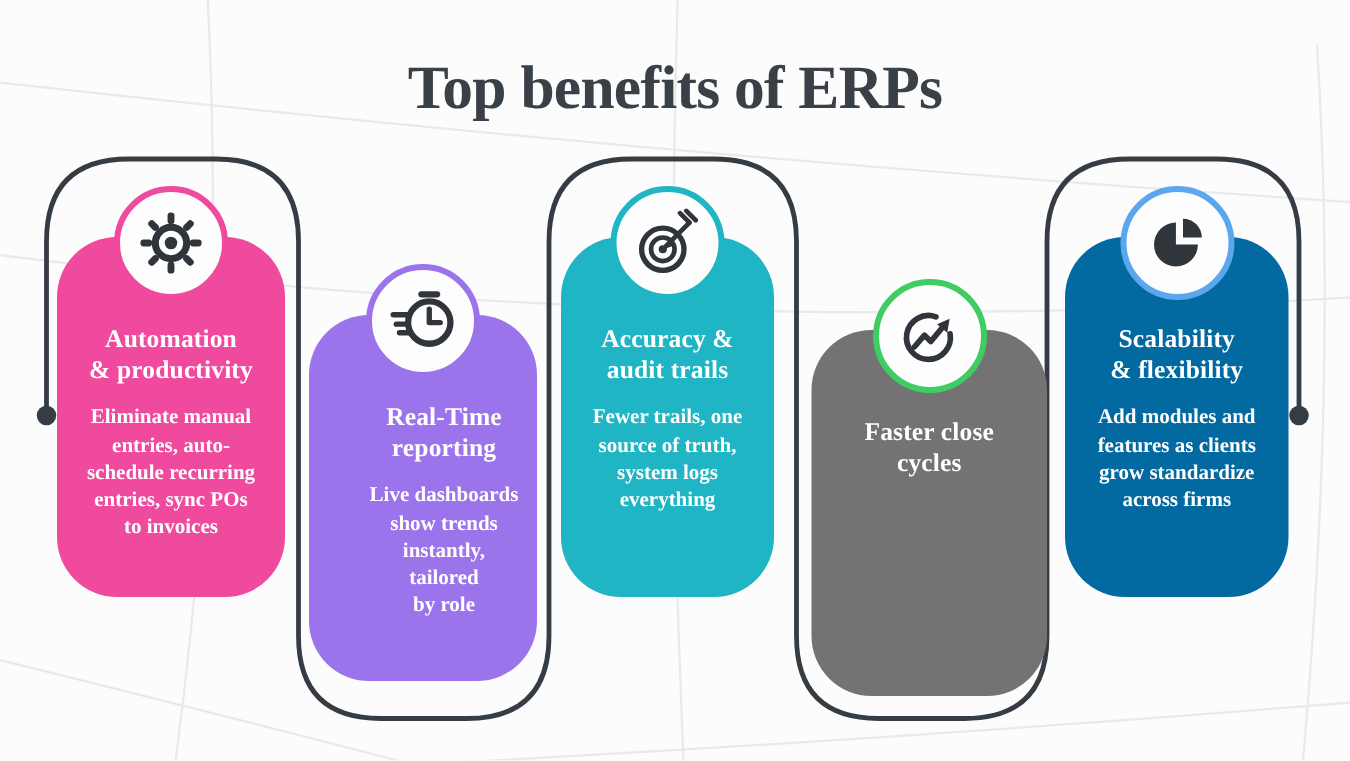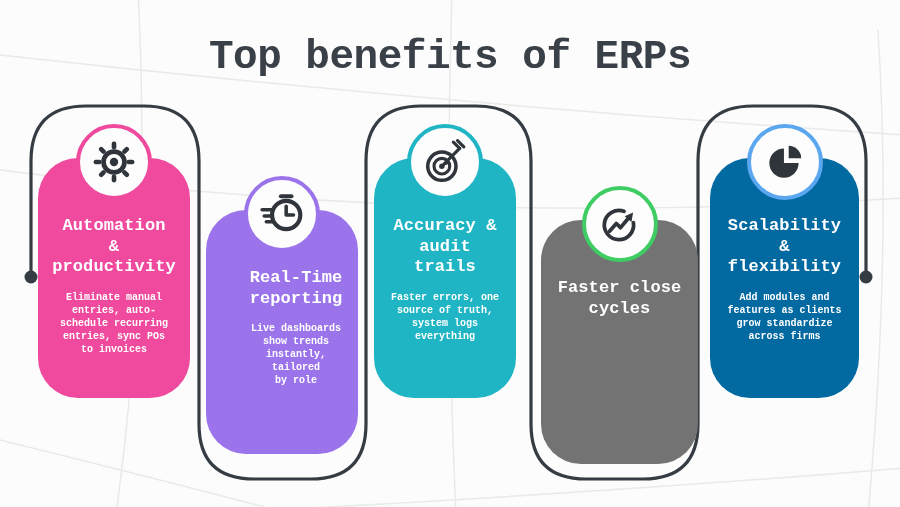--- a/index.html
+++ b/index.html
@@ -1,19 +1,19 @@
 <!DOCTYPE html>
 <html><head>
 <meta charset="utf-8">
 <style>
   html,body{margin:0;padding:0;background:#fcfcfc;}
   .canvas{
     position:relative;width:900px;height:507px;overflow:hidden;
     background:#fcfcfc;
-    font-family:Liberation Mono, monospace;
+    font-family:Liberation Serif, serif;
   }
   .bg-svg,.connector-svg{position:absolute;left:0;top:0;width:900px;height:507px;}
   .bg-svg path{stroke:#e9e9e9;stroke-width:1.5;fill:none;}
   .connector-svg path{stroke:#363c43;stroke-width:3.2;fill:none;stroke-linecap:round;}
   .connector-svg circle{fill:#363c43;}
   .page-title{
     position:absolute;left:0;top:34px;width:900px;text-align:center;
     font-size:41px;font-weight:800;color:#3a4047;letter-spacing:-0.5px;
   }
   .card{
@@ -23,21 +23,21 @@
   .card .iconwrap{
     position:absolute;top:-34px;left:50%;margin-left:-38px;
     width:68px;height:68px;border-radius:50%;background:#fdfdfd;
     border:4px solid;display:flex;align-items:center;justify-content:center;
   }
   .card .card-title{
     font-size:17px;font-weight:800;line-height:1.22;white-space:pre-line;
     margin-bottom:13px;letter-spacing:0.1px;
   }
   .card .card-body{
-    font-size:10px;font-weight:700;line-height:1.3;white-space:pre-line;
+    font-size:14px;font-weight:700;line-height:1.3;white-space:pre-line;
   }
   
   .c1{left:38px; top:158px;width:152px;height:240px;background:#ef4a9e;}
   .c1 .iconwrap{border-color:#ef4a9e;}
   .c2{left:206px;top:210px;width:152px;height:244px;background:#9b74eb;padding-left:38px;}
   .c2 .iconwrap{border-color:#9b74eb;}
   .c3{left:374px;top:158px;width:142px;height:240px;background:#20b5c4;}
   .c3 .iconwrap{border-color:#20b5c4;}
   .c4{left:541px;top:220px;width:157px;height:244px;background:#737373;}
   .c4 .iconwrap{border-color:#3ecc63;}
@@ -125,21 +125,21 @@
           <circle cx="19" cy="26" r="2.6" fill="#2f353b" stroke="none"></circle>
           <line x1="21" y1="24" x2="36" y2="9" stroke-width="3"></line>
           <path d="M30,3 L36,9 M34,1.5 L40,7.5" stroke-width="3"></path>
           <polygon points="19,26 27,23.5 23.5,20" fill="#2f353b" stroke="none"></polygon>
         </g>
       </svg>
 
     </div>
     <div class="card-title">Accuracy &amp;
 audit trails</div>
-    <div class="card-body">Faster errors, one
+    <div class="card-body">Fewer trails, one
 source of truth,
 system logs
 everything</div>
   </div>
 
   <div class="card c4">
     <div class="iconwrap">
       <svg class="ic" width="46" height="46" viewBox="0 0 44 44">
         <g fill="none" stroke="#2f353b">
           <path d="M34.8,20.6 A14,14 0 1 1 25.8,9.8" stroke-width="3.6"></path>

